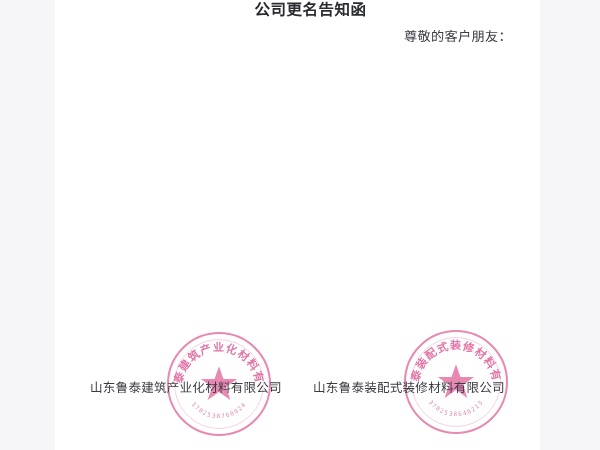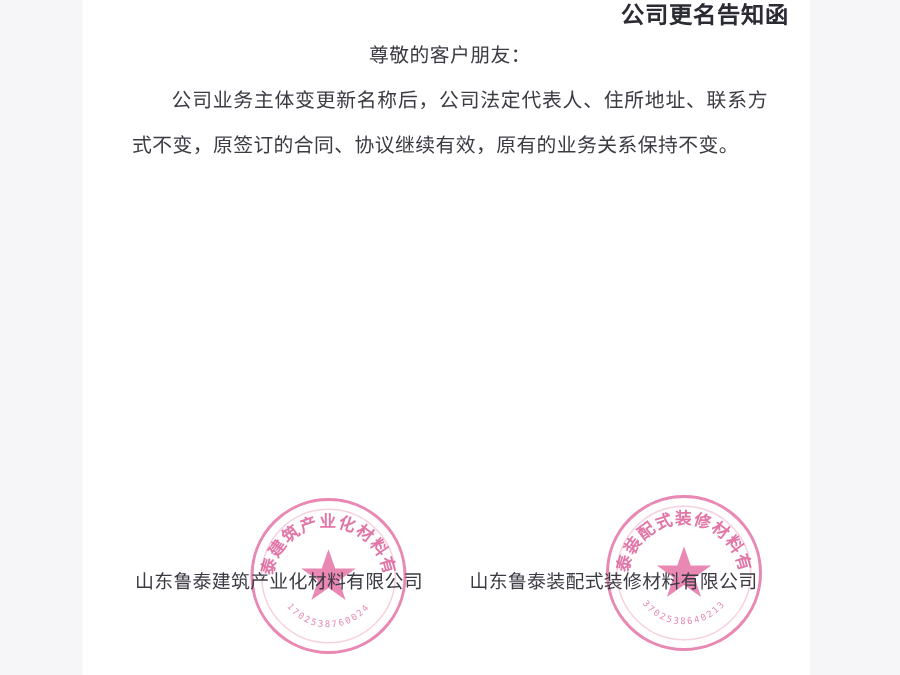--- a/index.html
+++ b/index.html
@@ -28,24 +28,24 @@
     top: 0;
     width: 485px;
     height: 450px;
     background: #ffffff;
     box-shadow: 0 0 0 0 rgba(0,0,0,0);
   }
 
   
   .doc-title {
     position: absolute;
-    left: 41px;
+    left: 68px;
     top: 0px;
     width: 485px;
-    text-align: right;
+    text-align: center;
     font-family: "DejaVu Sans", "Liberation Sans", sans-serif;
     font-weight: bold;
     font-size: 15.5px;
     line-height: 20px;
     color: #2b2b33;
     letter-spacing: 0.5px;
     white-space: nowrap;
   }
 
   
@@ -56,21 +56,21 @@
     width: 424px;
     color: #3b3b44;
     font-size: 13.2px;
     line-height: 30px;
     text-align: justify;
     text-justify: inter-ideograph;
     letter-spacing: 0.3px;
   }
   .salutation {
     margin: 0 0 0 0;
-    text-align: center;
+    text-align: right;
   }
   .para {
     margin: 0;
     text-indent: 2em;
     text-align: justify;
     text-justify: inter-ideograph;
   }
 
   
   .sign-area {
@@ -158,21 +158,20 @@
 <body>
 
 <div id="doc-root">
 
   <div class="page-sheet"></div>
 
   <div class="doc-title">公司更名告知函</div>
 
   <div class="body-block">
     <p class="salutation">尊敬的客户朋友：</p>
-    <p class="para">公司业务主体变更新名称后，公司法定代表人、住所地址、联系方式不变，原签订的合同、协议继续有效，原有的业务关系保持不变。</p>
   </div>
 
   <div class="seal left-seal">
     <div class="seal-inner-ring"></div>
     <div class="seal-ring-text">
       <svg viewBox="0 0 104 104" xmlns="http://www.w3.org/2000/svg">
         <defs>
           <path id="arcL" d="M 13,57 A 39,39 0 0 1 91,57" fill="none"></path>
           <path id="arcLB" d="M 19,66 A 36,36 0 0 0 85,66" fill="none"></path>
         </defs>

